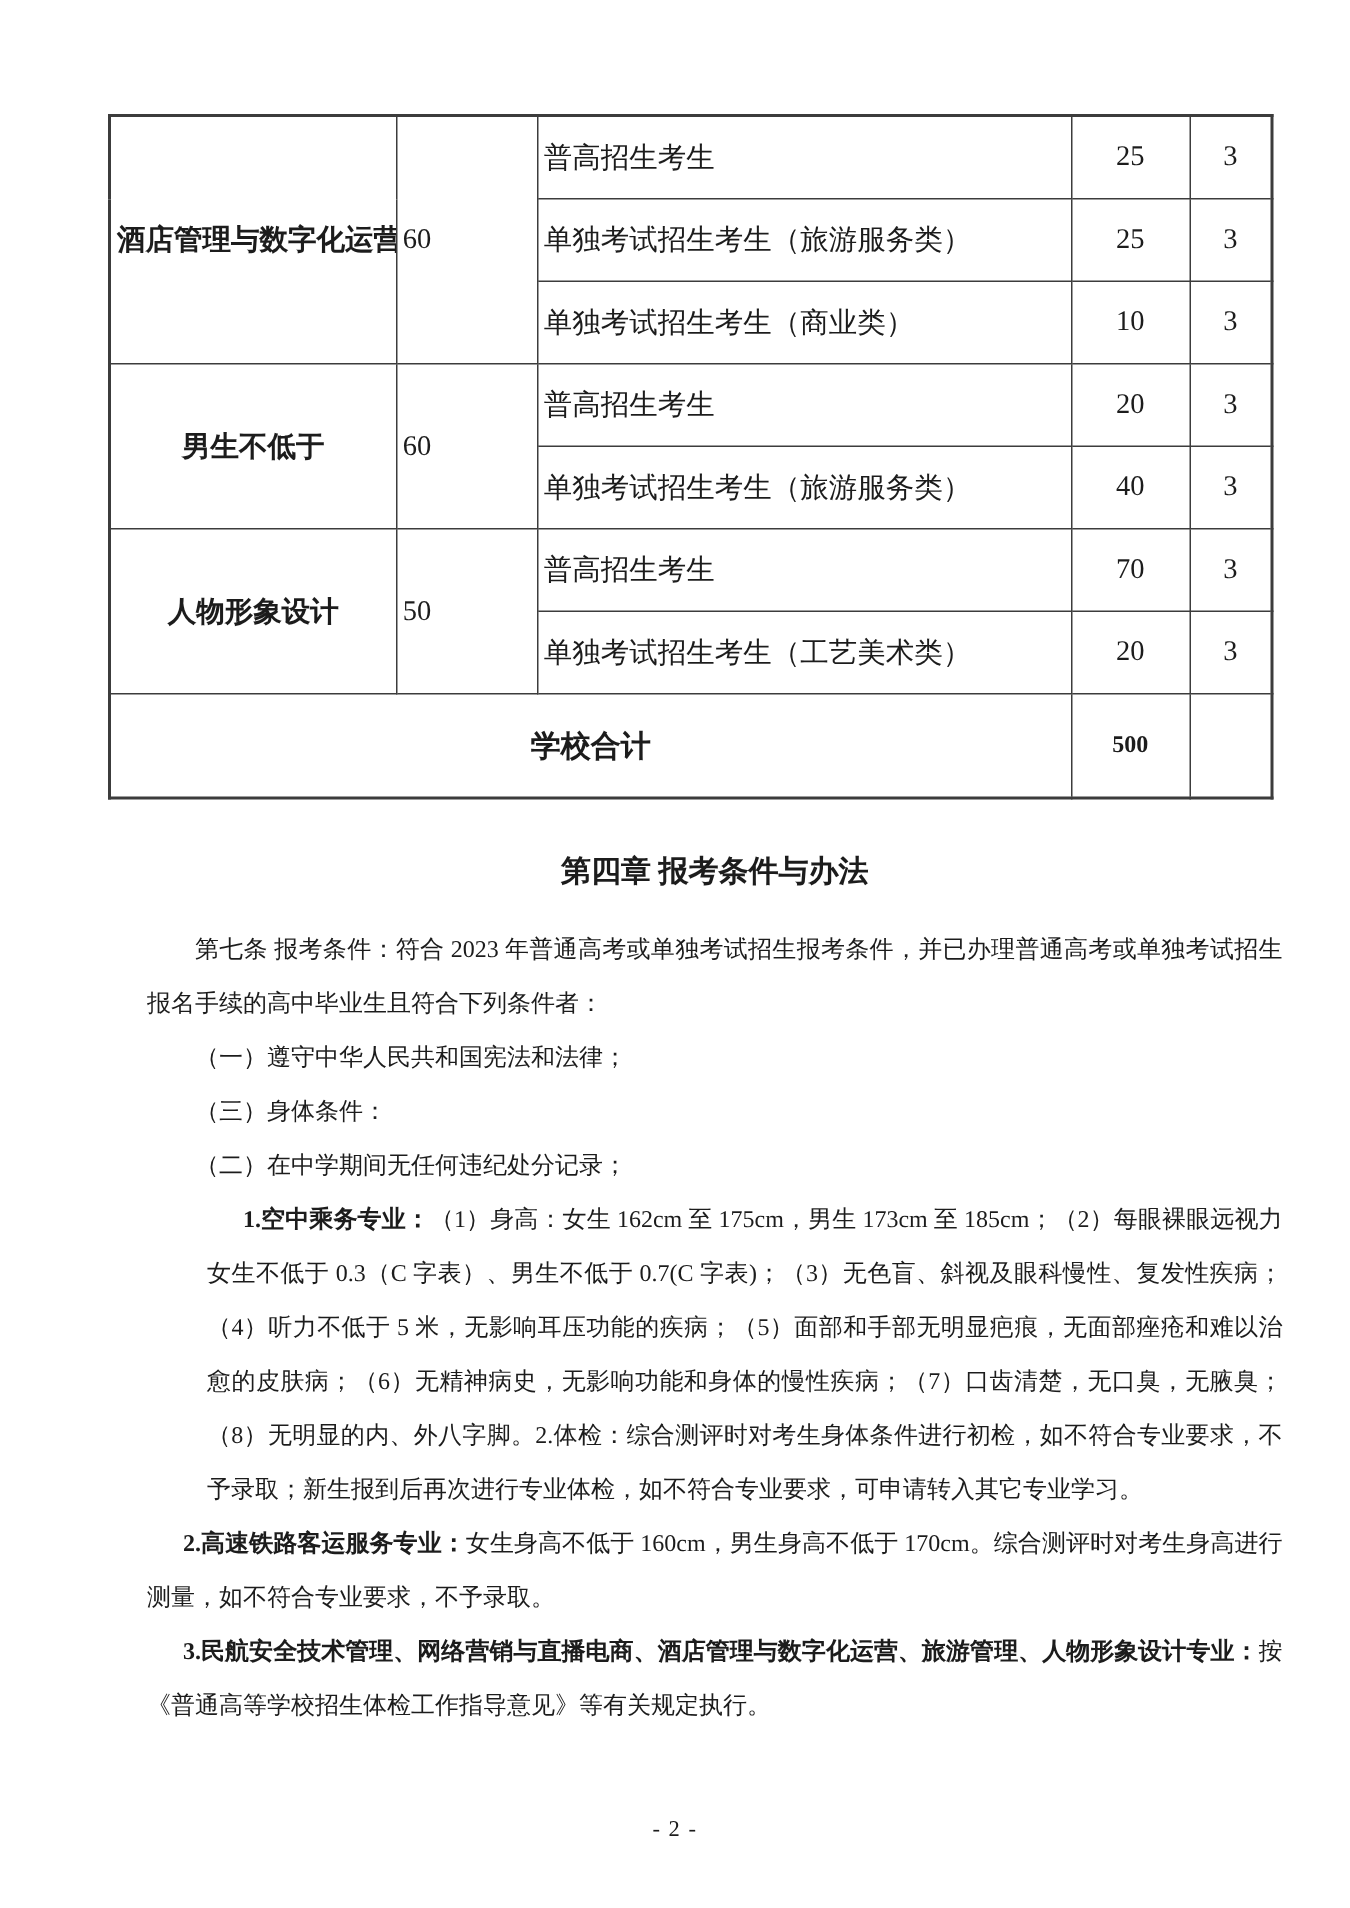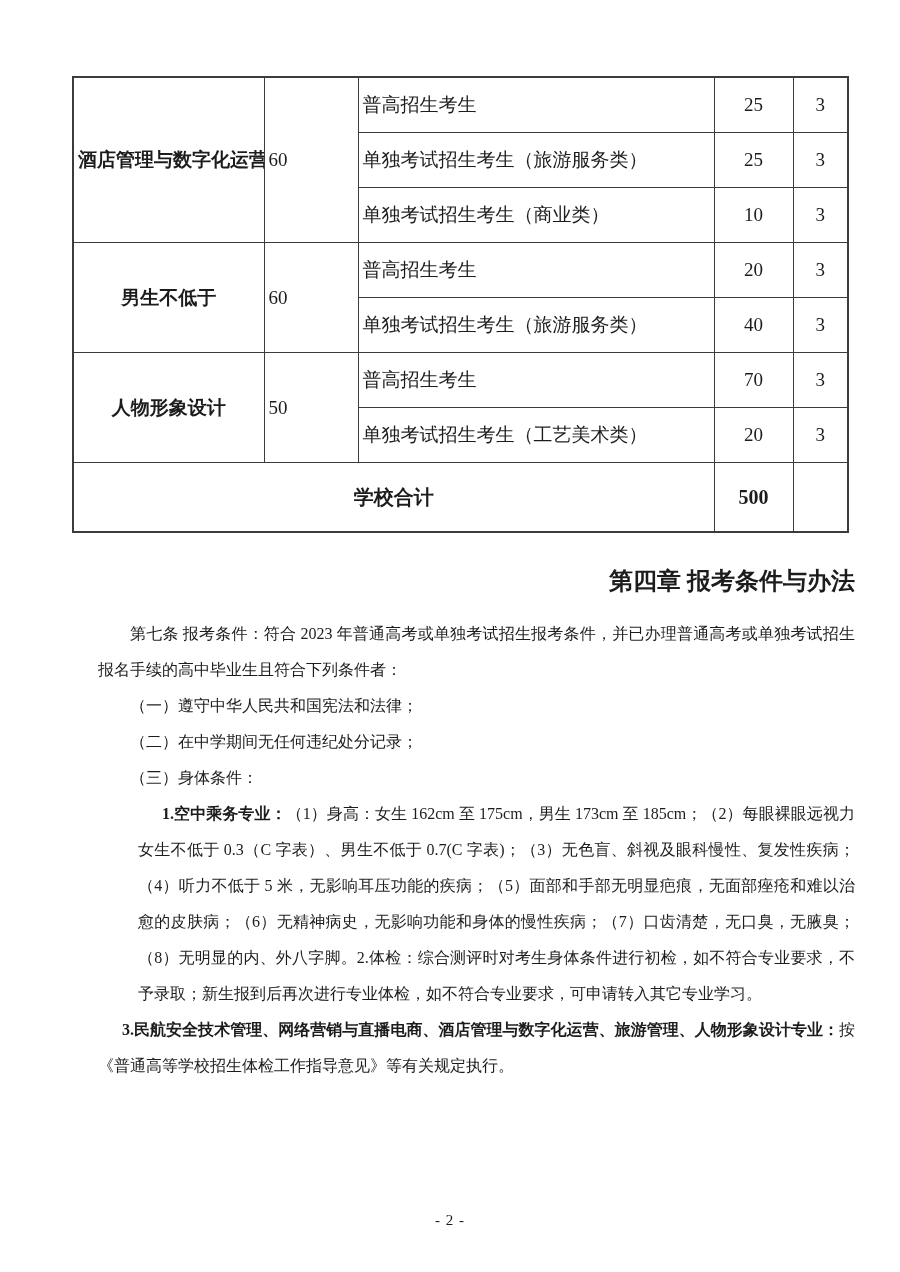--- a/index.html
+++ b/index.html
@@ -32,26 +32,26 @@
     overflow: hidden;
     white-space: nowrap;
   }
   td.c-program { text-align: center; font-weight: bold; padding: 0 1px; }
   td.c-quota   { }
   td.c-category{ text-align: left; padding-left: 9px; }
   td.c-plan    { text-align: center; }
   td.c-years   { text-align: center; }
   tr.total-row td { height: 44px; }
   td.c-total-label { text-align: center; font-weight: bold; font-size: 20px; }
-  td.c-total-value { text-align: center; font-weight: bold; font-size: 20px; }
+  td.c-total-value { text-align: center; font-weight: bold; font-size: 16px; }
   
   .chapter-heading {
     margin: 35px 45px 0 98px;
-    text-align: right;
-    font-size: 24px;
+    text-align: center;
+    font-size: 20px;
     font-weight: bold;
     line-height: 26px;
   }
   
   .doc-body {
     margin: 22px 45px 0 98px;
     font-size: 16px;
     line-height: 36px;
     text-align: justify;
   }
@@ -129,21 +129,22 @@
           <td class="c-years"></td>
         </tr>
       </tbody>
   </table>
 
   <div class="chapter-heading">第四章 报考条件与办法</div>
 
   <div class="doc-body">
       <p style="text-indent: 2em;"><span class="regular">第七条 报考条件：符合 2023 年普通高考或单独考试招生报考条件，并已办理普通高考或单独考试招生报名手续的高中毕业生且符合下列条件者：</span></p>
       <p style="text-indent: 2em;"><span class="regular">（一）遵守中华人民共和国宪法和法律；</span></p>
+      <p style="text-indent: 2em;"><span class="regular">（三）身体条件：</span></p>
       <p style="text-indent: 2em;"><span class="regular">（二）在中学期间无任何违纪处分记录；</span></p>
-      <p style="text-indent: 2em;"><span class="regular">（三）身体条件：</span></p>
       <p style="text-indent: 1.5em; margin-left: 40px;"><span class="bold">1.空中乘务专业：</span><span class="regular">（1）身高：女生 162cm 至 175cm，男生 173cm 至 185cm；（2）每眼裸眼远视力女生不低于 0.3（C 字表）、男生不低于 0.7(C 字表)；（3）无色盲、斜视及眼科慢性、复发性疾病；（4）听力不低于 5 米，无影响耳压功能的疾病；（5）面部和手部无明显疤痕，无面部痤疮和难以治愈的皮肤病；（6）无精神病史，无影响功能和身体的慢性疾病；（7）口齿清楚，无口臭，无腋臭；（8）无明显的内、外八字脚。2.体检：综合测评时对考生身体条件进行初检，如不符合专业要求，不予录取；新生报到后再次进行专业体检，如不符合专业要求，可申请转入其它专业学习。</span></p>
+      <p style="text-indent: 1.5em;"><span class="bold">2.高速铁路客运服务专业：</span><span class="regular">女生身高不低于 160cm，男生身高不低于 170cm。综合测评时对考生身高进行测量，如不符合专业要求，不予录取。</span></p>
       <p style="text-indent: 1.5em;"><span class="bold">3.民航安全技术管理、网络营销与直播电商、酒店管理与数字化运营、旅游管理、人物形象设计专业：</span><span class="regular">按《普通高等学校招生体检工作指导意见》等有关规定执行。</span></p>
     </div>
 
   <div class="page-number">- 2 -</div>
 
 </div>
 
 </body></html>

